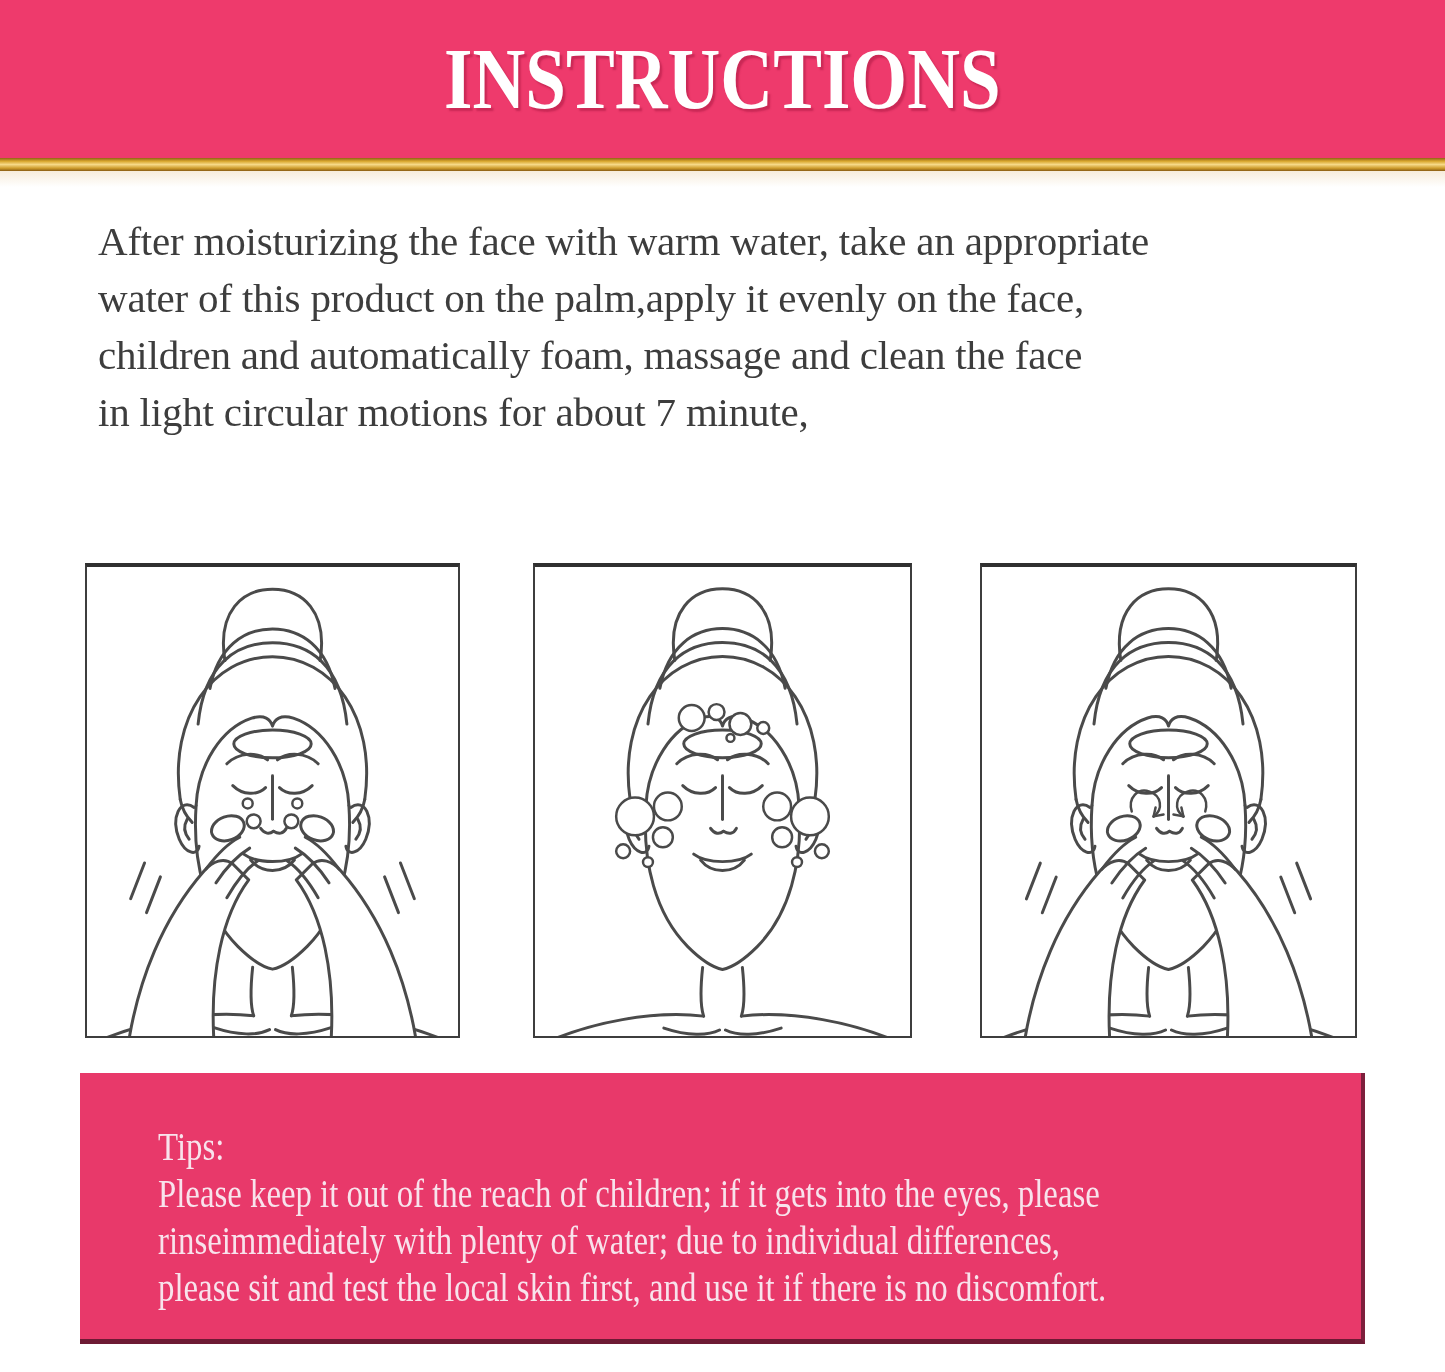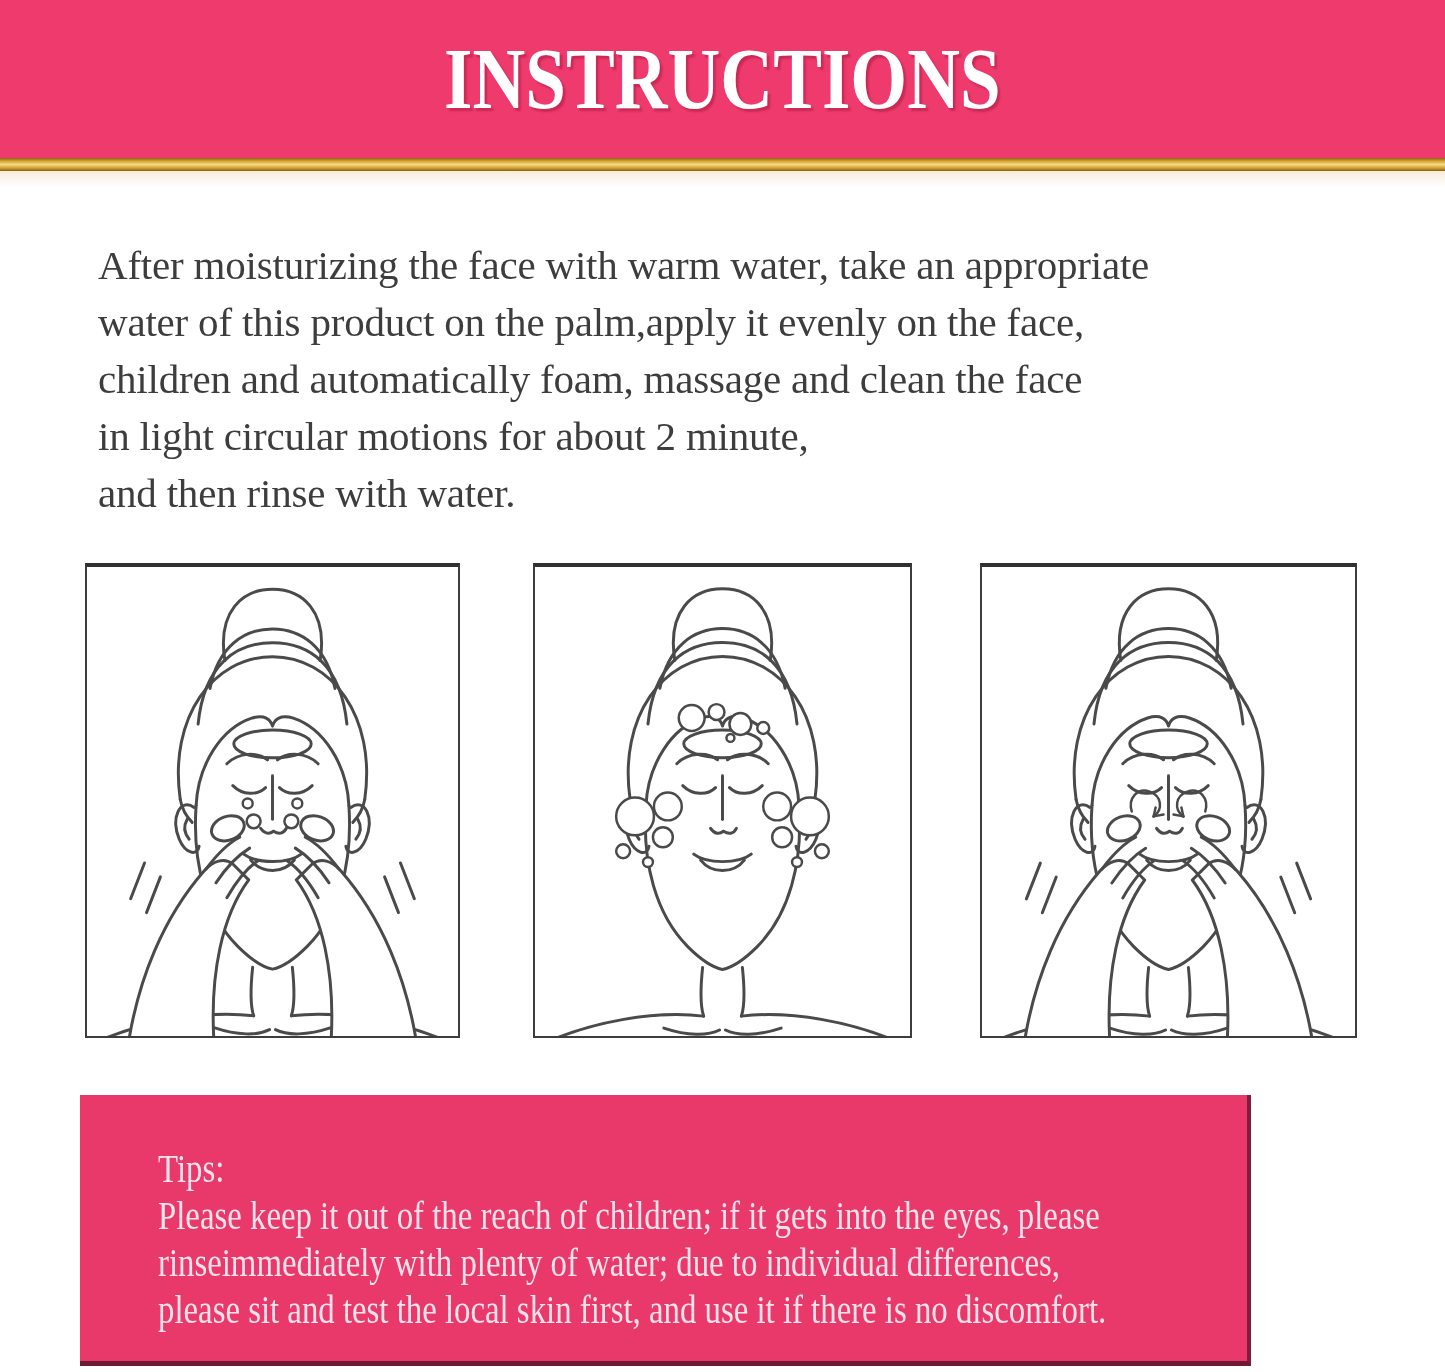--- a/index.html
+++ b/index.html
@@ -29,36 +29,35 @@
   }
   .gold-fade{
     position:absolute;left:0;top:171px;width:100%;height:16px;
     background:linear-gradient(180deg,#f7ecdb 0%,#ffffff 100%);
   }
   
   .intro{
     position:absolute;left:98px;top:213px;
     color:#3d3d3d;font-size:41px;line-height:57px;
     letter-spacing:-0.2px;
-    margin-top:24px;
   }
   .intro-line{white-space:nowrap;}
   
   .panel{
     position:absolute;top:563px;height:475px;
     border:2px solid #3d3d3d;border-top:4px solid #303030;
     box-sizing:border-box;background:#ffffff;
   }
   .panel-1{left:85px;width:375px;}
   .panel-2{left:533px;width:379px;}
   .panel-3{left:980px;width:377px;}
   .illus{position:absolute;left:0;top:0;width:100%;height:100%;}
   
   .tips{
-    position:absolute;left:80px;top:1095px;width:1171px;height:271px;
+    position:absolute;left:80px;top:1073px;width:1285px;height:271px;
     background:#e8396a;
     border-right:4px solid #7d1f3c;
     border-bottom:5px solid #6d1a34;
     box-sizing:border-box;
     padding:50px 30px 0 78px;
     color:#f8e3ec;
     font-size:40px;line-height:47px;
   }
   .tips-line{
     white-space:nowrap;
@@ -180,22 +179,21 @@
   <div class="banner">
     <div class="banner-title">INSTRUCTIONS</div>
   </div>
   <div class="gold-divider"></div>
   <div class="gold-fade"></div>
 
   <div class="intro">
     <div class="intro-line">After moisturizing the face with warm water, take an appropriate</div>
     <div class="intro-line">water of this product on the palm,apply it evenly on the face,</div>
     <div class="intro-line">children and automatically foam, massage and clean the face</div>
-    <div class="intro-line">in light circular motions for about 2 minute,</div>
-    <div class="intro-line">and then rinse with water.</div>
+    <div class="intro-line">in light circular motions for about 7 minute,</div>
   </div>
 
   <div class="panel panel-1">
     <svg class="illus" viewBox="0 0 374 472">
       <use href="#face-base"></use>
       <use href="#hands"></use>
       <use href="#droplets"></use>
     </svg>
   </div>
 

